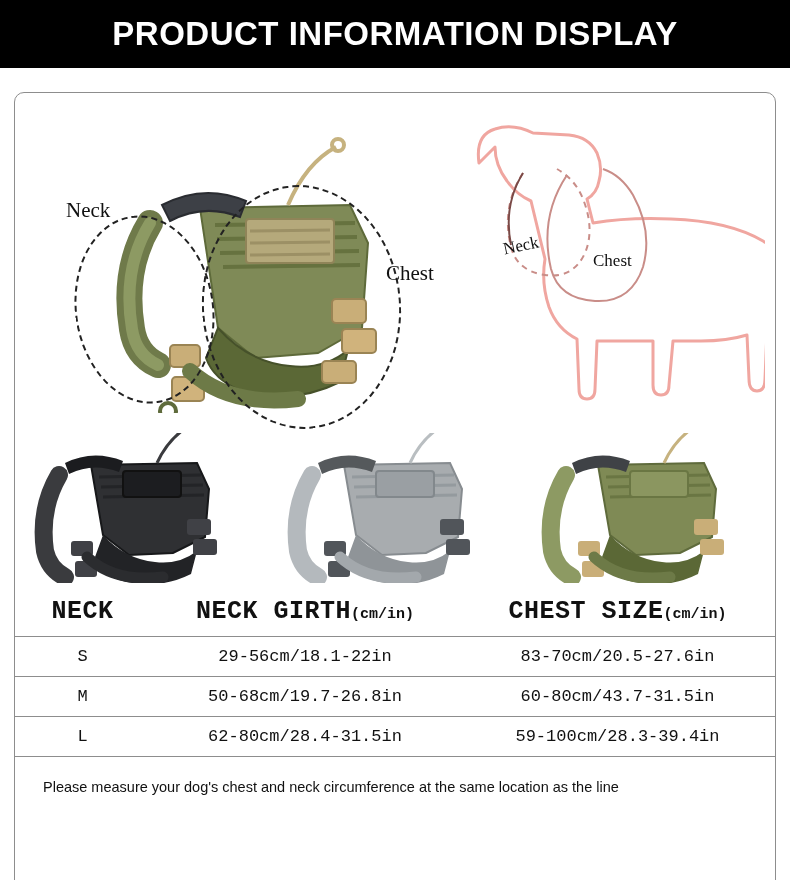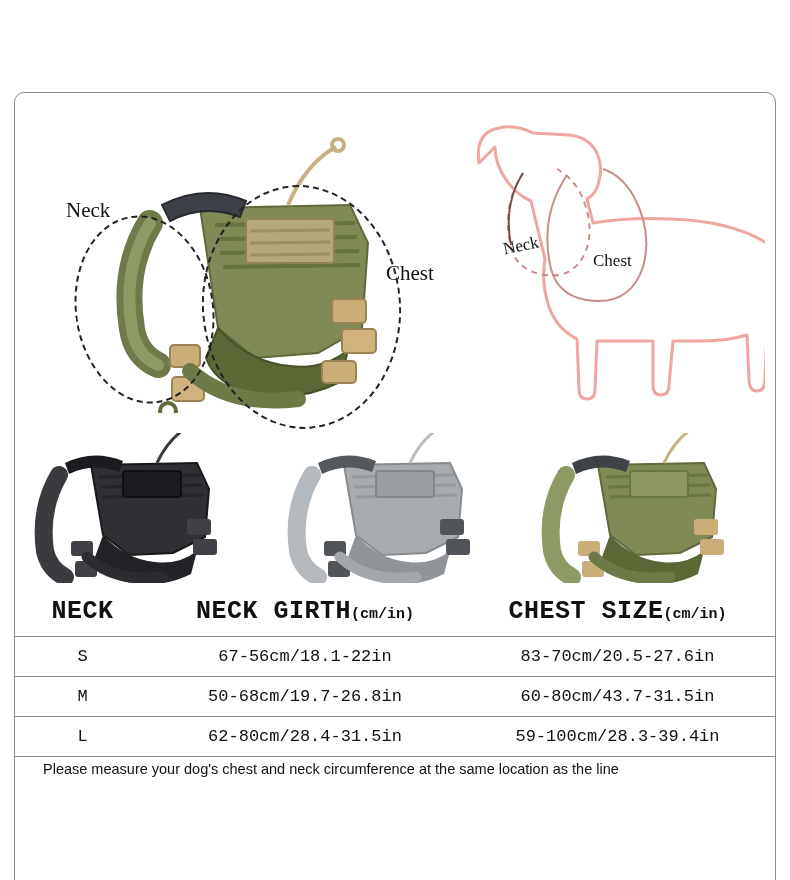--- a/index.html
+++ b/index.html
@@ -176,30 +176,33 @@
   .spec-table td {
     font-size: 17px;
     padding: 10px 0;
   }
   .col-size { width: 135px; }
   .col-neck { width: 310px; }
   .col-chest { width: 315px; }
   .note-row td {
     font-family: "Liberation Sans", sans-serif;
     font-size: 14.5px;
-    padding: 4px 0 9px 0;
+    padding: 22px 0 9px 0;
     text-align: left;
     padding-left: 28px;
   }
 </style>
 </head>
 <body>
 
 <div class="page">
 
+  <div class="banner">
+    <div class="banner-title">PRODUCT INFORMATION DISPLAY</div>
+  </div>
 
   <div class="frame">
 
     <div class="illustration">
 
       <div class="harness-main">
         <svg width="350" height="300" viewBox="0 0 350 300">
 
           <path d="M150 95 L300 92 L318 130 L312 215 L268 240 L205 245 L168 215 Z" fill="#7f8a57" stroke="#5e6a3a" stroke-width="2"></path>
 
@@ -335,21 +338,21 @@
       <thead>
         <tr>
           <th class="col-size">NECK</th>
           <th class="col-neck"><span>NECK GIRTH</span><span class="unit">(cm/in)</span></th>
           <th class="col-chest"><span>CHEST SIZE</span><span class="unit">(cm/in)</span></th>
         </tr>
       </thead>
       <tbody>
         <tr>
           <td>S</td>
-          <td>67-56cm/18.1-22in</td>
+          <td>29-56cm/18.1-22in</td>
           <td>83-70cm/20.5-27.6in</td>
         </tr>
         <tr>
           <td>M</td>
           <td>50-68cm/19.7-26.8in</td>
           <td>60-80cm/43.7-31.5in</td>
         </tr>
         <tr>
           <td>L</td>
           <td>62-80cm/28.4-31.5in</td>

